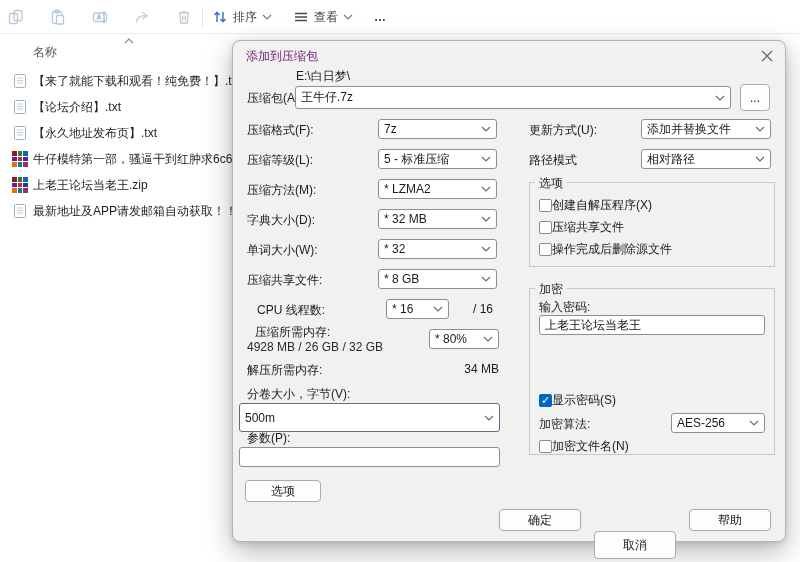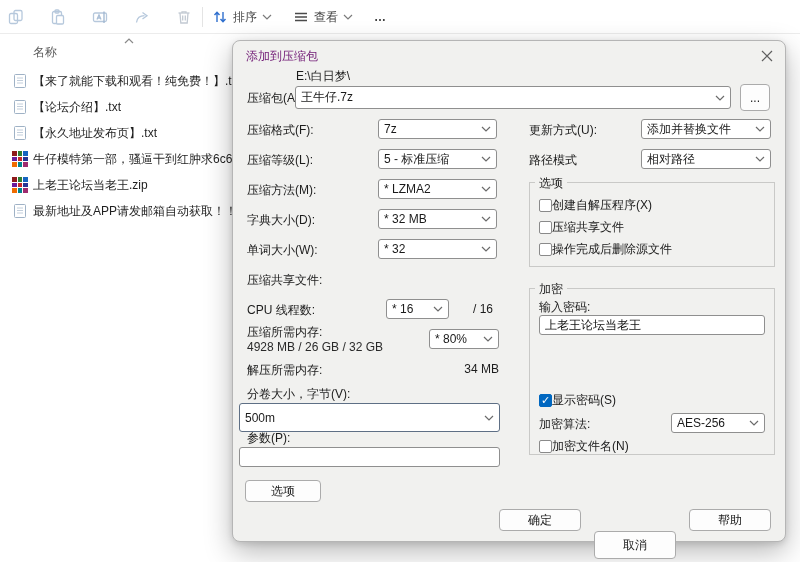--- a/index.html
+++ b/index.html
@@ -214,31 +214,37 @@
 
   <div class="lbl" style="left:14px; top:201px">单词大小(W):</div>
   <div class="combo" style="left:145px; top:198px; width:119px">
       <span class="cv">* 32</span>
       <svg class="chev" width="10" height="6" viewBox="0 0 10 6" fill="none" stroke="#6b6b6b" stroke-width="1.2">
         <polyline points="1,1 5,5 9,1"></polyline>
       </svg>
     </div>
 
   <div class="lbl" style="left:14px; top:231px">压缩共享文件:</div>
-
-  <div class="lbl" style="left:14px; top:261px">CPU 线程数:</div>
+  <div class="combo" style="left:145px; top:228px; width:119px">
+      <span class="cv">* 8 GB</span>
+      <svg class="chev" width="10" height="6" viewBox="0 0 10 6" fill="none" stroke="#6b6b6b" stroke-width="1.2">
+        <polyline points="1,1 5,5 9,1"></polyline>
+      </svg>
+    </div>
+
+  <div class="lbl" style="left:24px; top:261px">CPU 线程数:</div>
   <div class="combo" style="left:153px; top:258px; width:63px">
       <span class="cv">* 16</span>
       <svg class="chev" width="10" height="6" viewBox="0 0 10 6" fill="none" stroke="#6b6b6b" stroke-width="1.2">
         <polyline points="1,1 5,5 9,1"></polyline>
       </svg>
     </div>
   <div class="lbl" style="left:240px; top:261px">/ 16</div>
 
-  <div class="lbl" style="left:14px; top:283px">压缩所需内存:</div>
+  <div class="lbl" style="left:22px; top:283px">压缩所需内存:</div>
   <div class="lbl muted" style="left:14px; top:299px">4928 MB / 26 GB / 32 GB</div>
   <div class="combo" style="left:196px; top:288px; width:70px">
       <span class="cv">* 80%</span>
       <svg class="chev" width="10" height="6" viewBox="0 0 10 6" fill="none" stroke="#6b6b6b" stroke-width="1.2">
         <polyline points="1,1 5,5 9,1"></polyline>
       </svg>
     </div>
 
   <div class="lbl" style="left:14px; top:321px">解压所需内存:</div>
   <div class="lbl" style="left:180px; top:321px; width:86px; text-align:right">34 MB</div>

